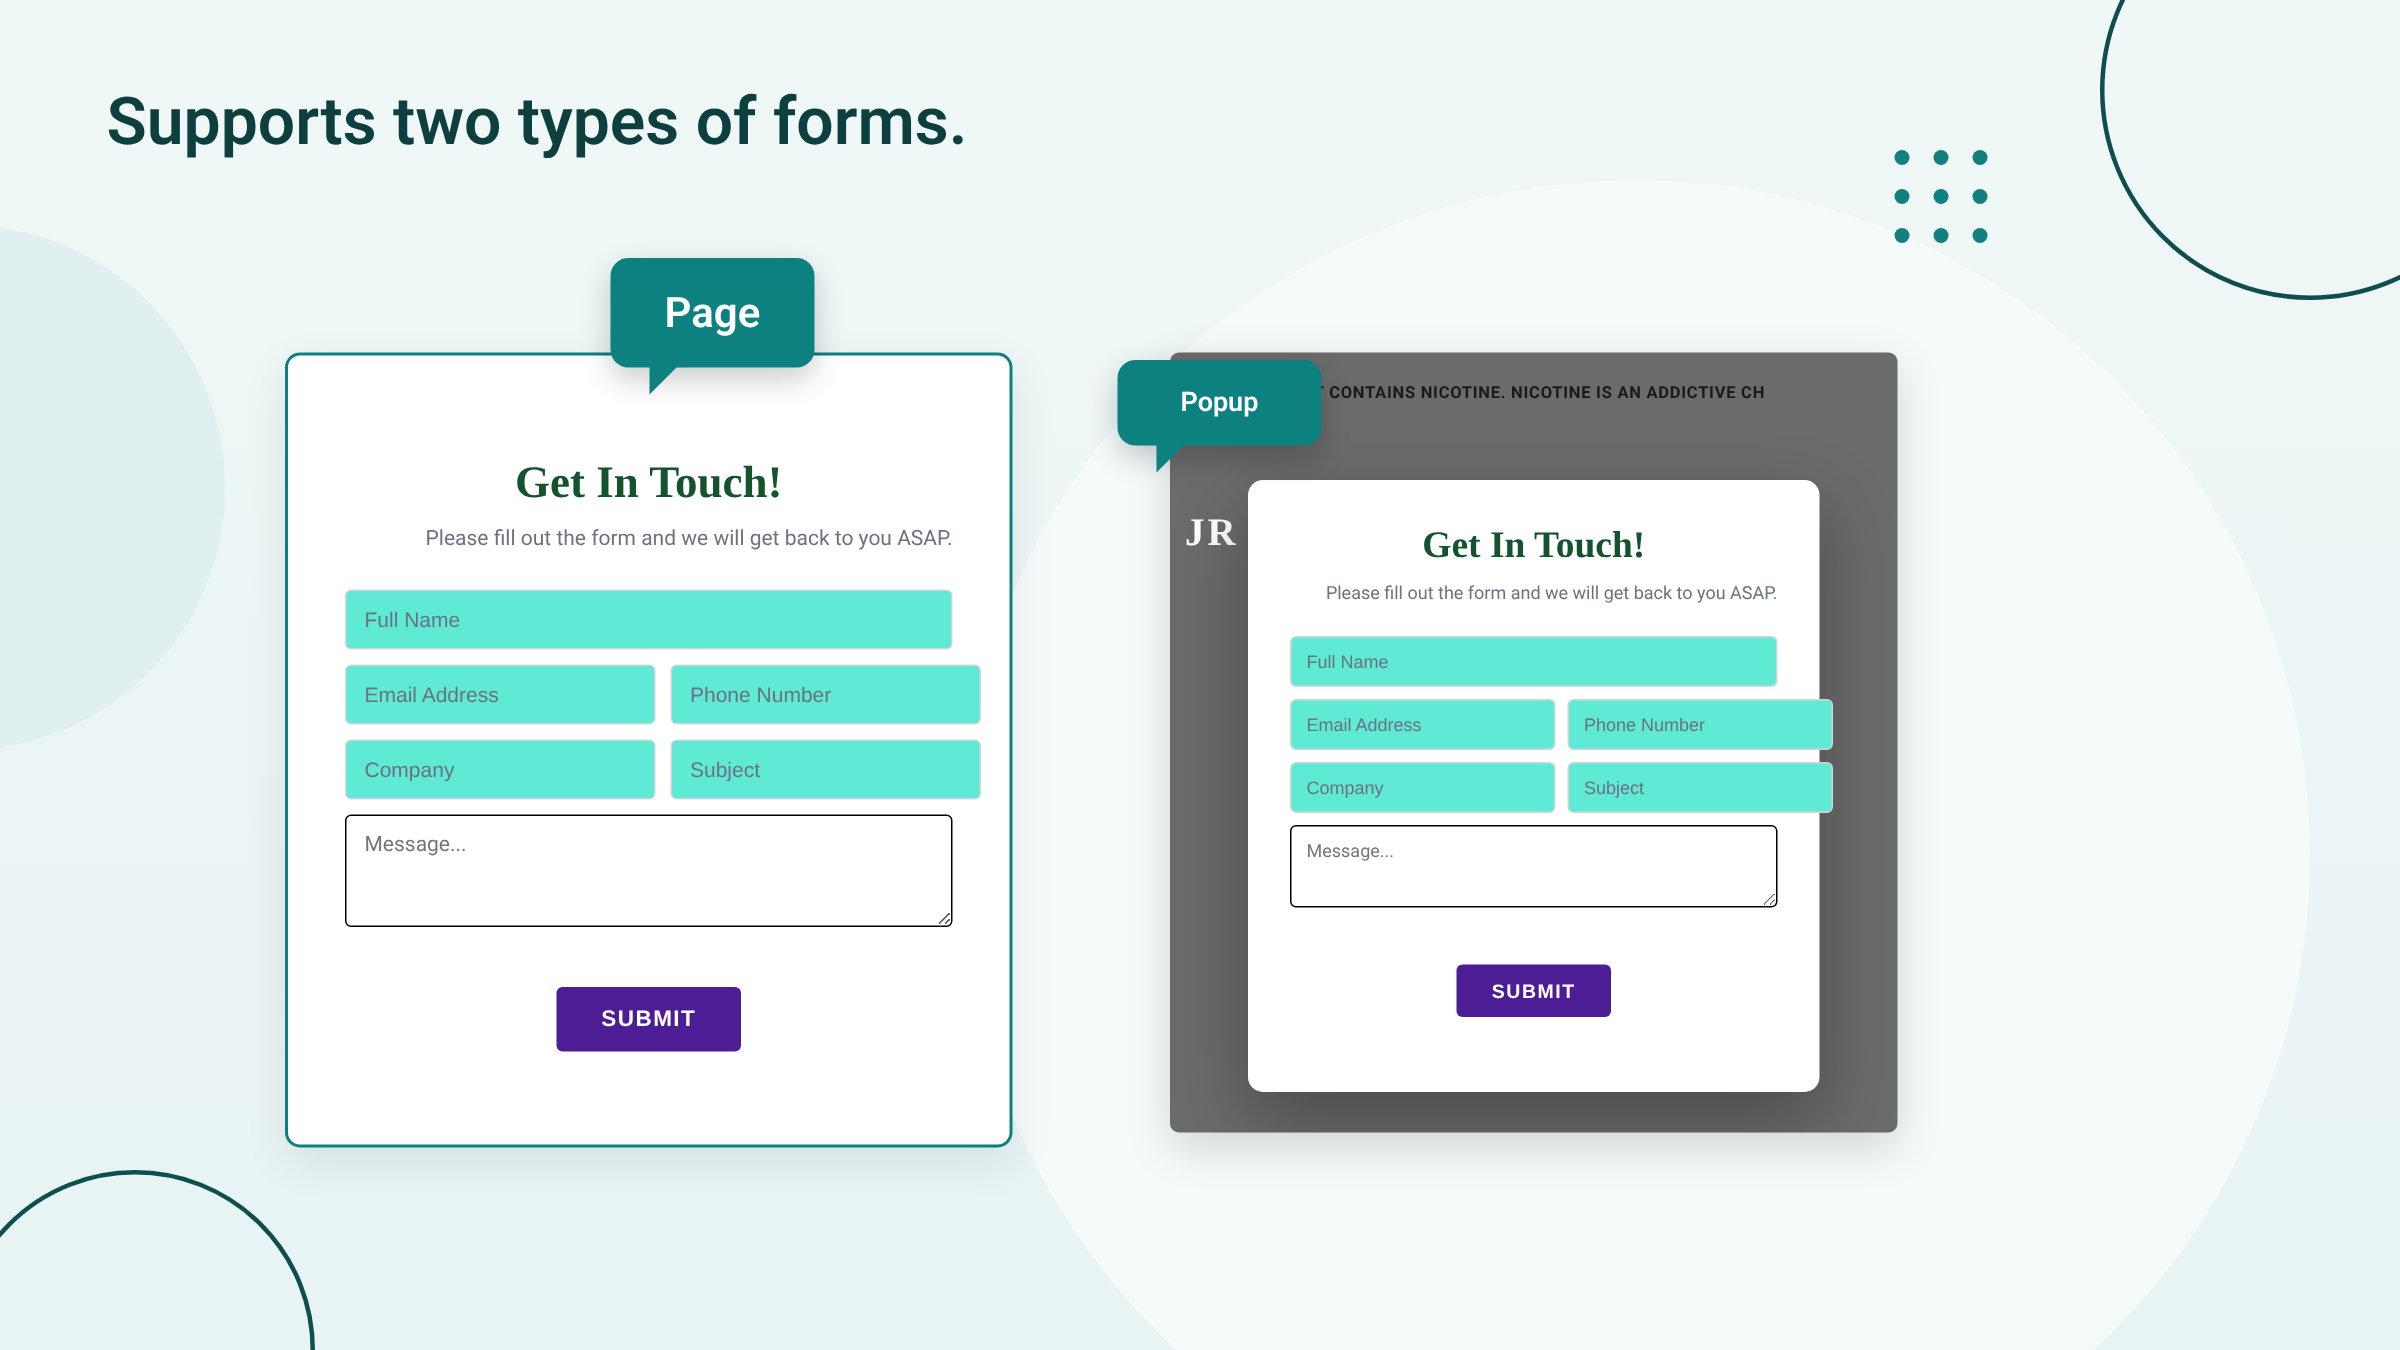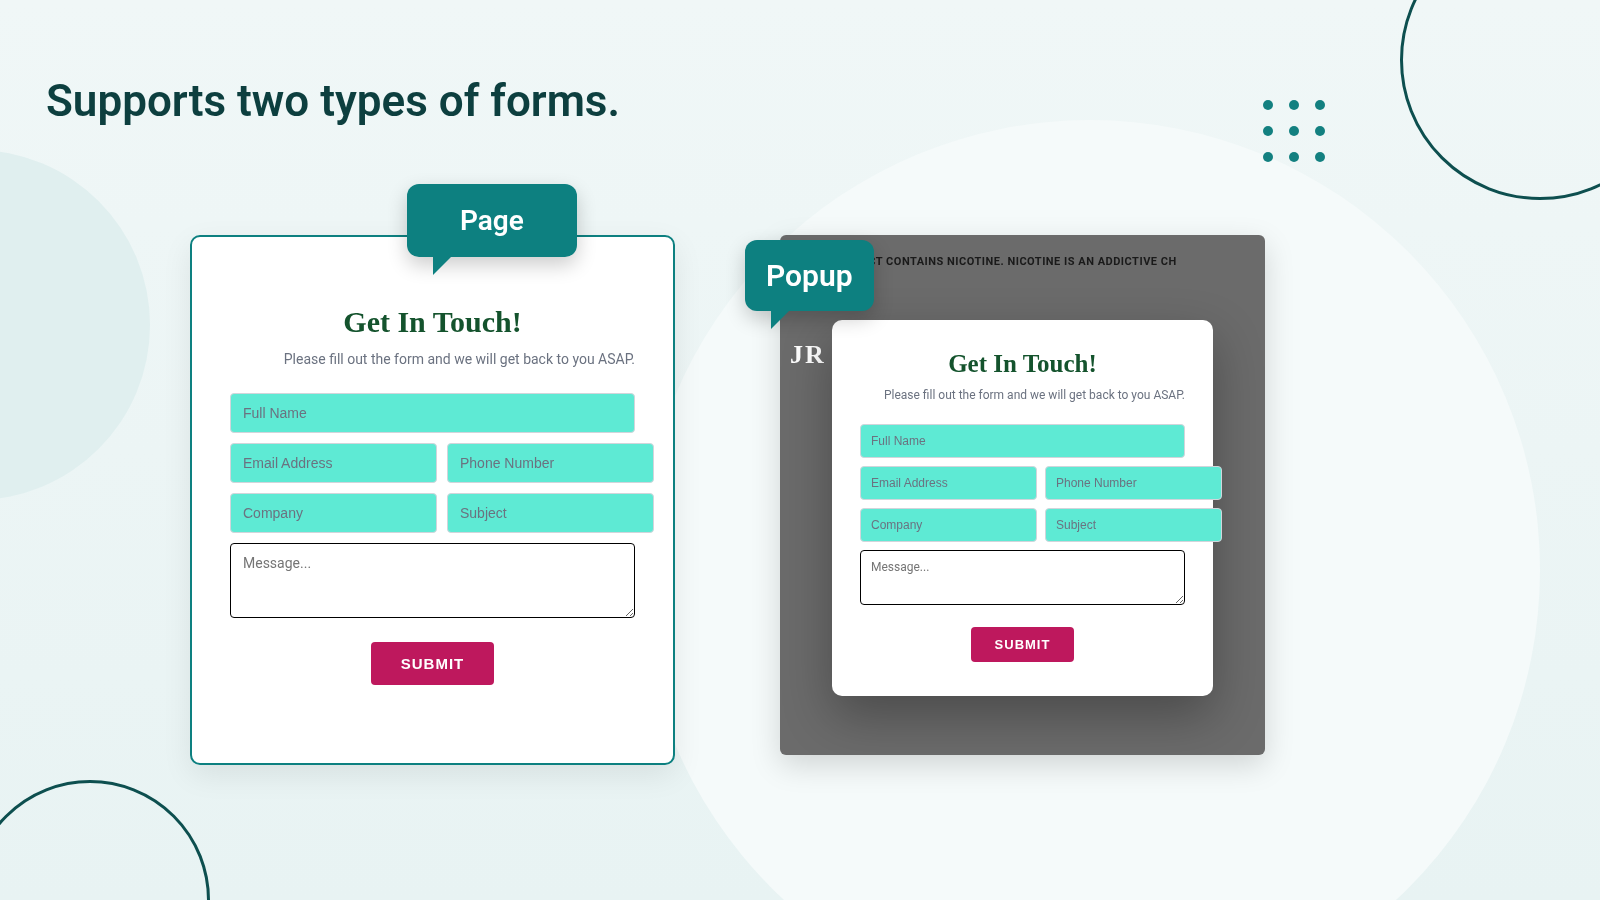--- a/index.html
+++ b/index.html
@@ -69,26 +69,25 @@
       width: 900px;
       height: 900px;
       background: #f5fafa;
       border-radius: 50%;
       z-index: 0;
     }
 
     .heading {
       position: absolute;
       top: 55px;
-      left: 46px;
+      left: 71px;
       font-size: 44px;
       font-weight: 600;
       color: #0d3f3f;
       z-index: 2;
-      margin-top: 20px;
     }
 
     .form-container {
       position: relative;
       z-index: 2;
     }
 
     
     .page-card {
       position: absolute;
@@ -208,63 +207,63 @@
       font-family: inherit;
     }
     .popup-card .form-textarea {
       min-height: 55px;
       padding: 9px 10px;
       font-size: 12px;
       margin-bottom: 18px;
     }
     .submit-btn {
       display: block;
-      margin: 0 auto;
-      background: #be185d;
+      margin: 16px auto;
+      background: #4c1d95;
       color: #fff;
       border: none;
       padding: 13px 30px;
       font-size: 15px;
       font-weight: 600;
       letter-spacing: 1px;
       border-radius: 4px;
       cursor: pointer;
     }
     .popup-card .submit-btn {
       padding: 10px 24px;
       font-size: 13px;
     }
 
     
     .bubble {
       position: absolute;
       background: #0d8080;
       color: #fff;
-      font-size: 30px;
+      font-size: 18px;
       font-weight: 600;
-      padding: 18px 21px;
+      padding: 18px 42px;
       border-radius: 12px;
       box-shadow: 0 8px 20px rgba(0,0,0,0.2);
       z-index: 5;
     }
     .bubble::after {
       content: '';
       position: absolute;
       bottom: -18px;
       left: 26px;
       width: 0;
       height: 0;
       border-left: 0px solid transparent;
       border-right: 22px solid transparent;
       border-top: 22px solid #0d8080;
     }
     .bubble-page {
-      top: 184px;
+      top: 172px;
       left: 407px;
-      padding: 20px 53px;
+      padding: 20px 36px;
       font-size: 28px;
     }
     .bubble-popup {
       top: 240px;
       left: 745px;
     }
   </style>
 </head>
 <body>
 

